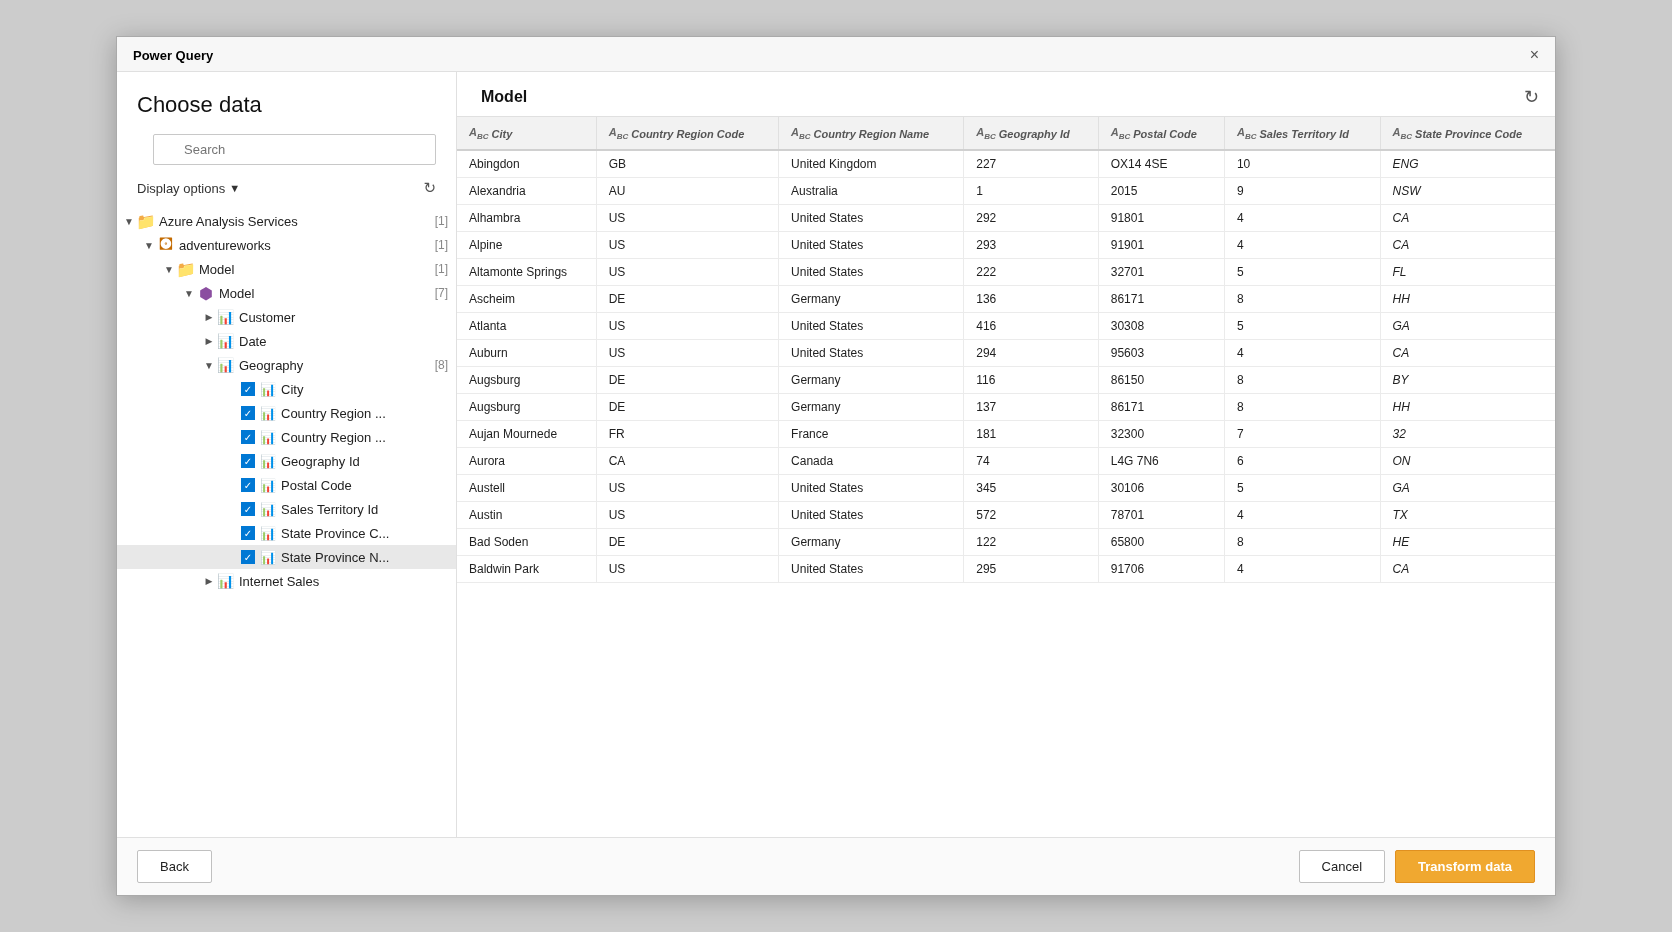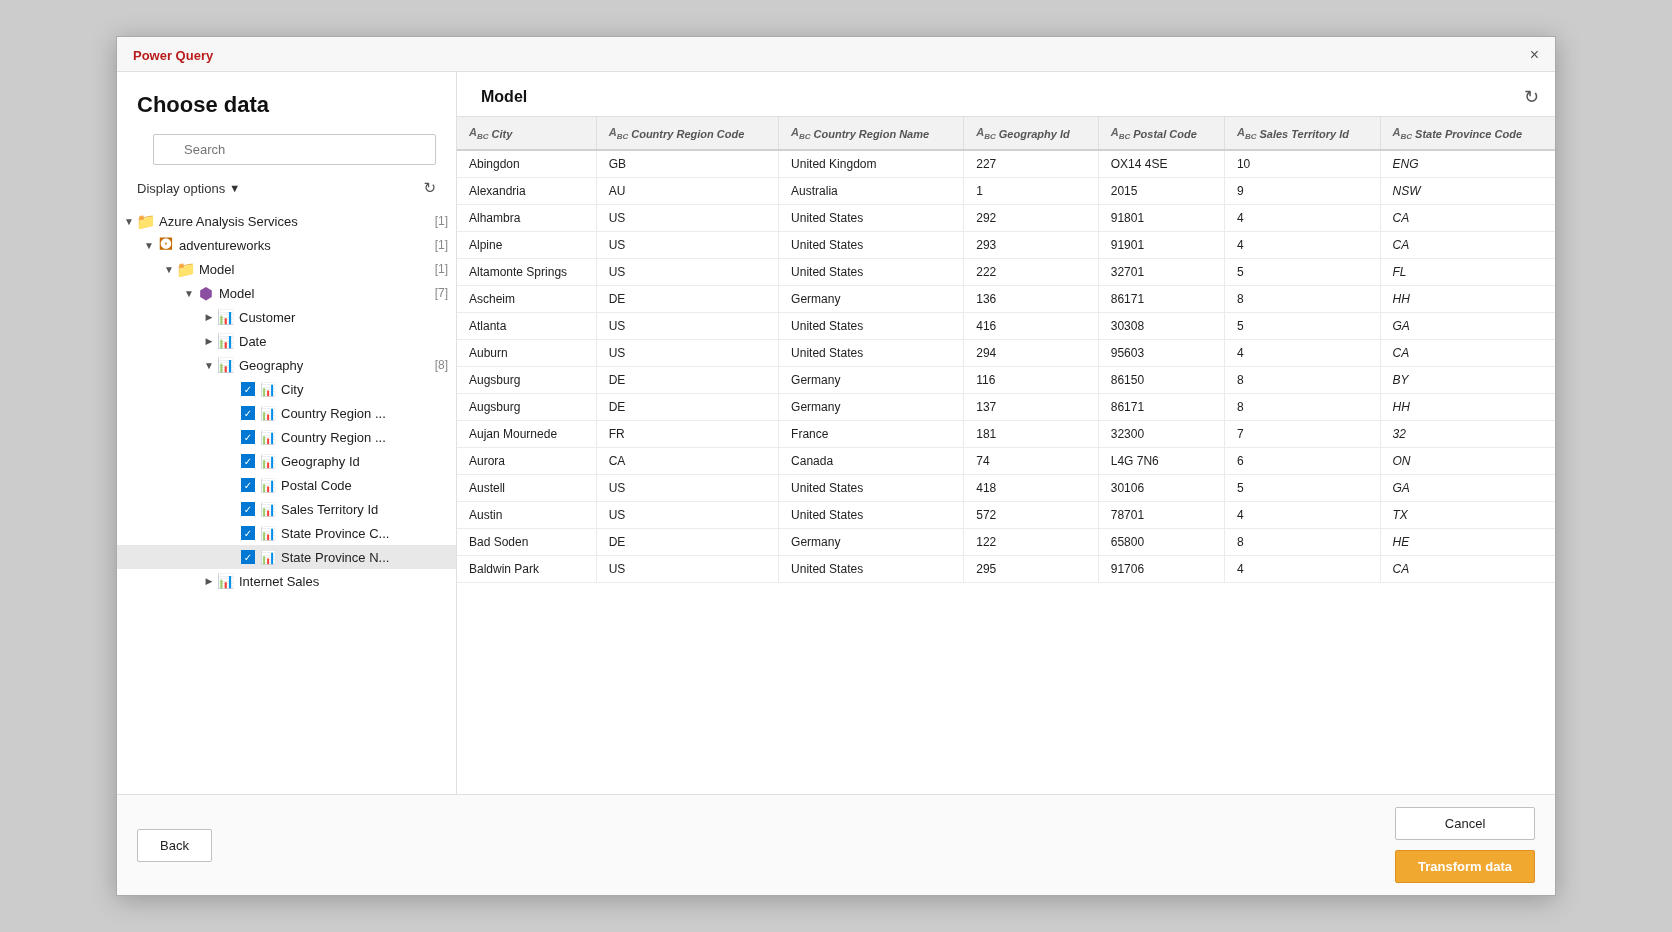--- a/index.html
+++ b/index.html
@@ -26,21 +26,21 @@
       display: flex;
       align-items: center;
       justify-content: space-between;
       padding: 10px 16px 8px 16px;
       border-bottom: 1px solid #e0e0e0;
       background: #f7f7f7;
     }
     .title-bar-title {
       font-size: 13px;
       font-weight: 600;
-      color: #b91c1c;
+      color: #000000;
     }
     .close-btn {
       cursor: pointer;
       font-size: 16px;
       color: #555;
       background: none;
       border: none;
       line-height: 1;
     }
     .main-content {
@@ -52,21 +52,21 @@
     .left-panel {
       width: 340px;
       min-width: 340px;
       border-right: 1px solid #e0e0e0;
       display: flex;
       flex-direction: column;
       padding: 20px 0 0 0;
     }
     .left-panel-heading {
       font-size: 22px;
-      font-weight: 700;
+      font-weight: 400;
       color: #111;
       padding: 0 20px 16px 20px;
     }
     .search-box-wrap {
       padding: 0 20px 10px 20px;
     }
     .search-box {
       width: 100%;
       border: 1px solid #c8c8c8;
       border-radius: 2px;
@@ -279,21 +279,21 @@
       border: 1px solid #c0c0c0;
       background: #fff;
       color: #222;
     }
     .btn-primary {
       background: #f0a830;
       border-color: #e09020;
       color: #fff;
       font-weight: 600;
     }
-    .footer-right { display: flex; gap: 10px; flex-direction: column; }
+    .footer-right { display: flex; gap: 10px; }
 
     
     .tree-container::-webkit-scrollbar { width: 8px; }
     .tree-container::-webkit-scrollbar-track { background: #f5f5f5; }
     .tree-container::-webkit-scrollbar-thumb { background: #c0c0c0; border-radius: 4px; }
 
     .table-container::-webkit-scrollbar { width: 10px; height: 10px; }
     .table-container::-webkit-scrollbar-track { background: #f5f5f5; }
     .table-container::-webkit-scrollbar-thumb { background: #c0c0c0; border-radius: 4px; }
   </style>
@@ -578,21 +578,21 @@
                 <td>Canada</td>
                 <td>74</td>
                 <td>L4G 7N6</td>
                 <td>6</td>
                 <td>ON</td>
               </tr>
               <tr>
                 <td>Austell</td>
                 <td>US</td>
                 <td>United States</td>
-                <td>418</td>
+                <td>345</td>
                 <td>30106</td>
                 <td>5</td>
                 <td>GA</td>
               </tr>
               <tr>
                 <td>Austin</td>
                 <td>US</td>
                 <td>United States</td>
                 <td>572</td>
                 <td>78701</td>

